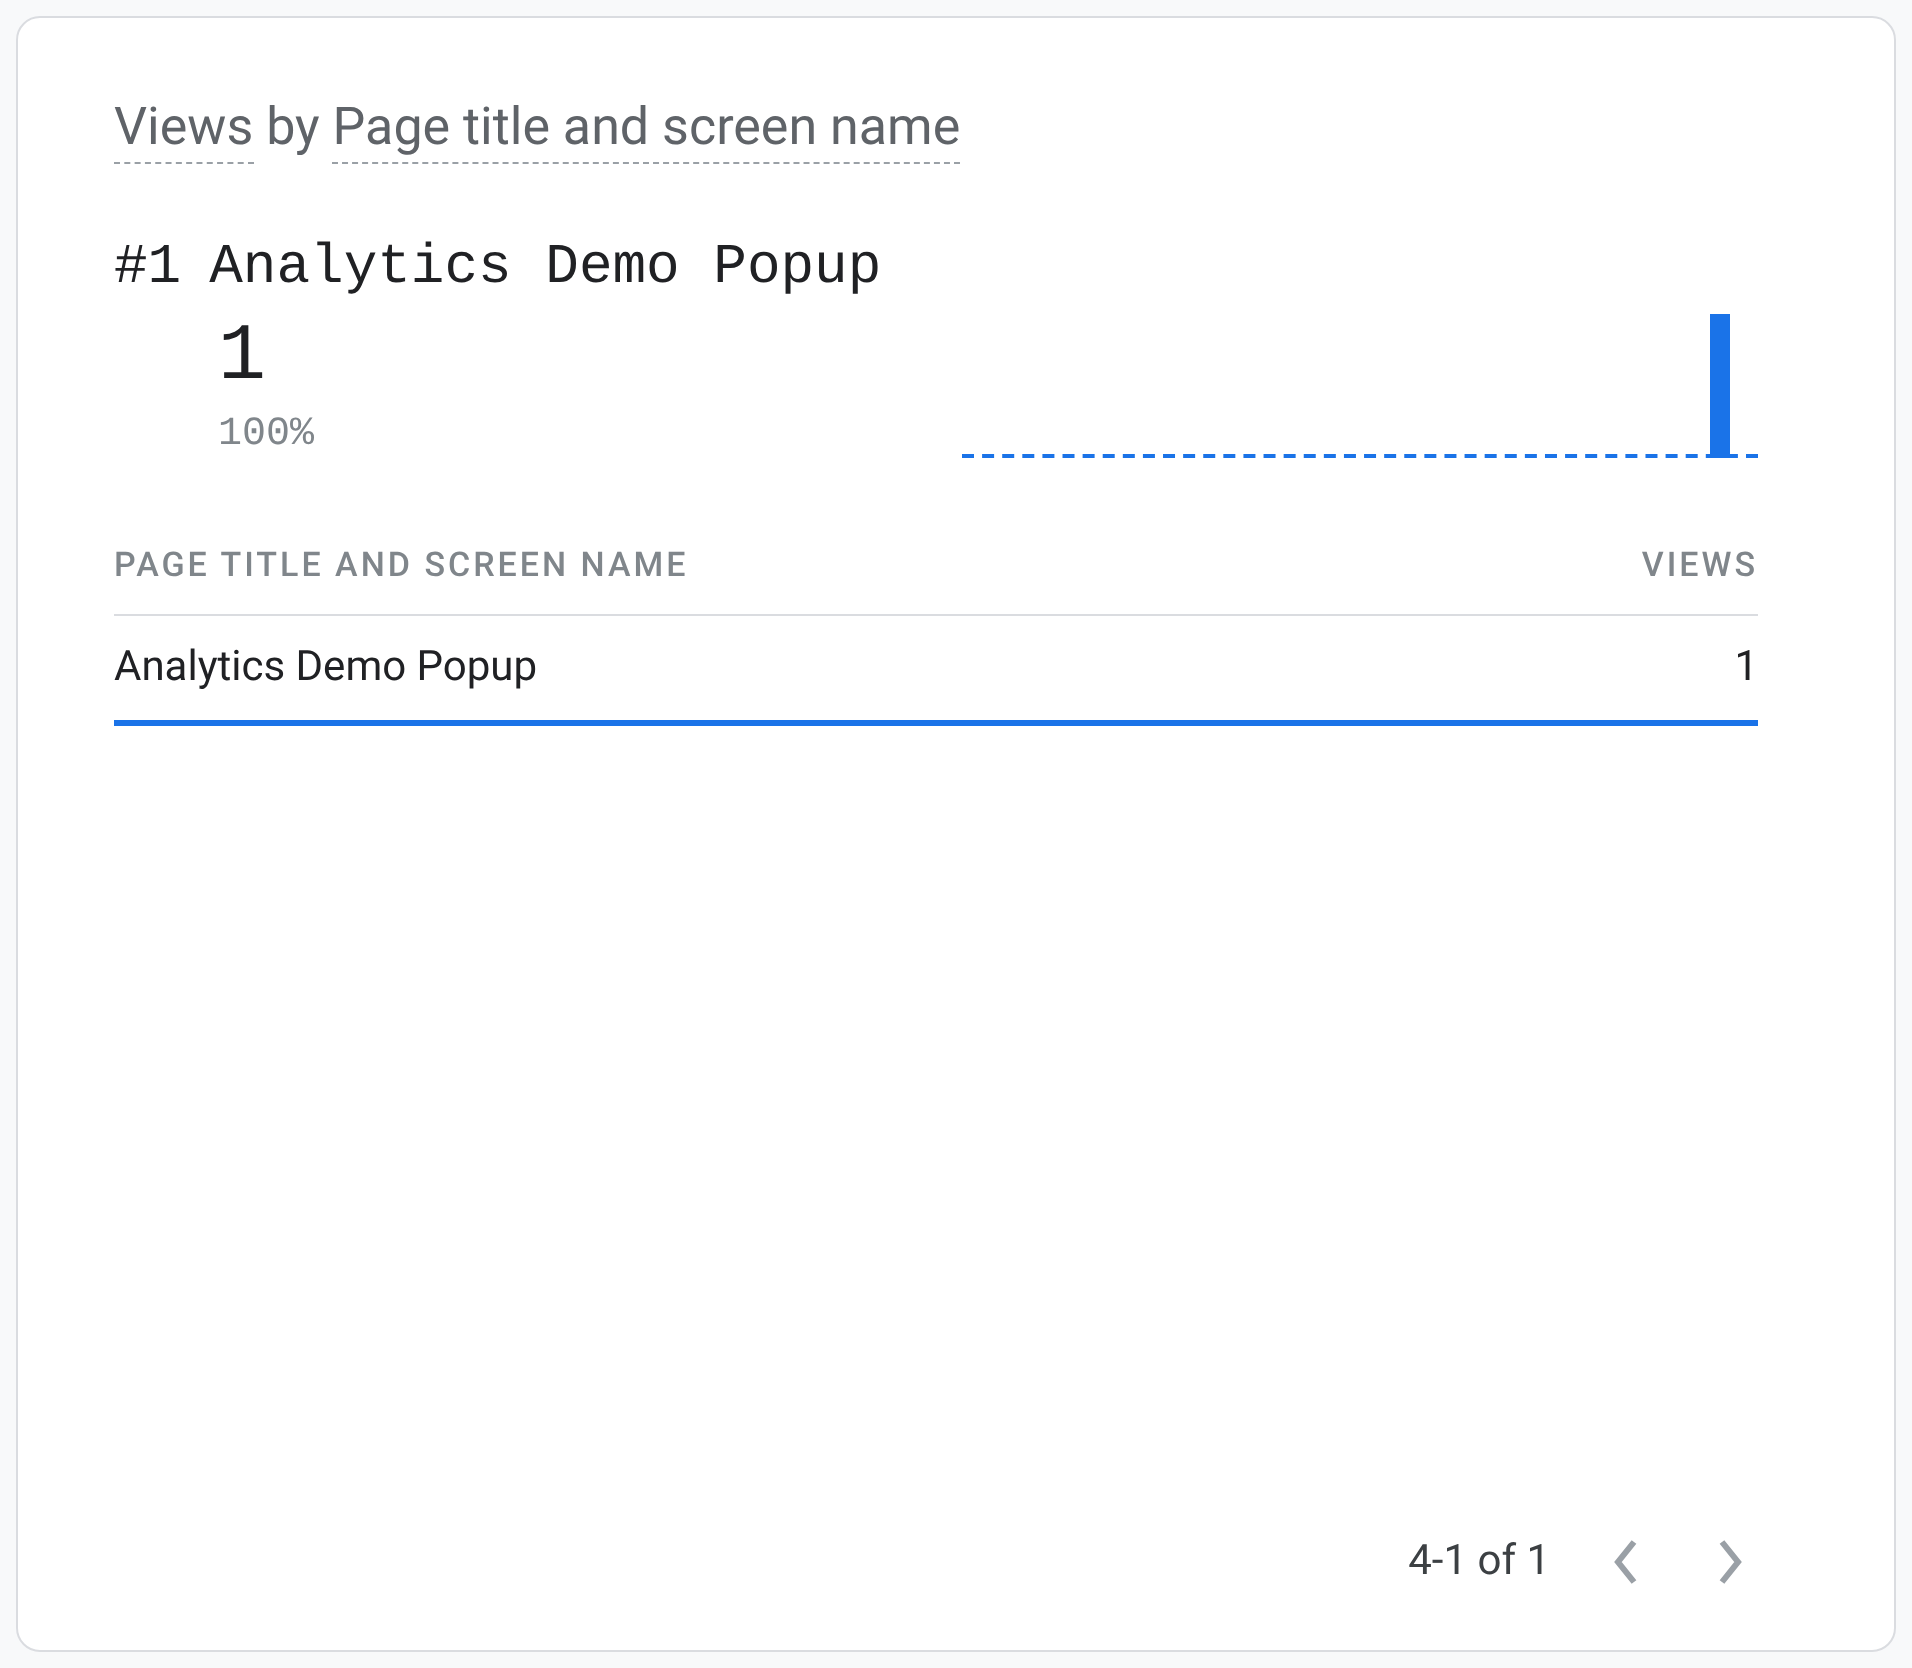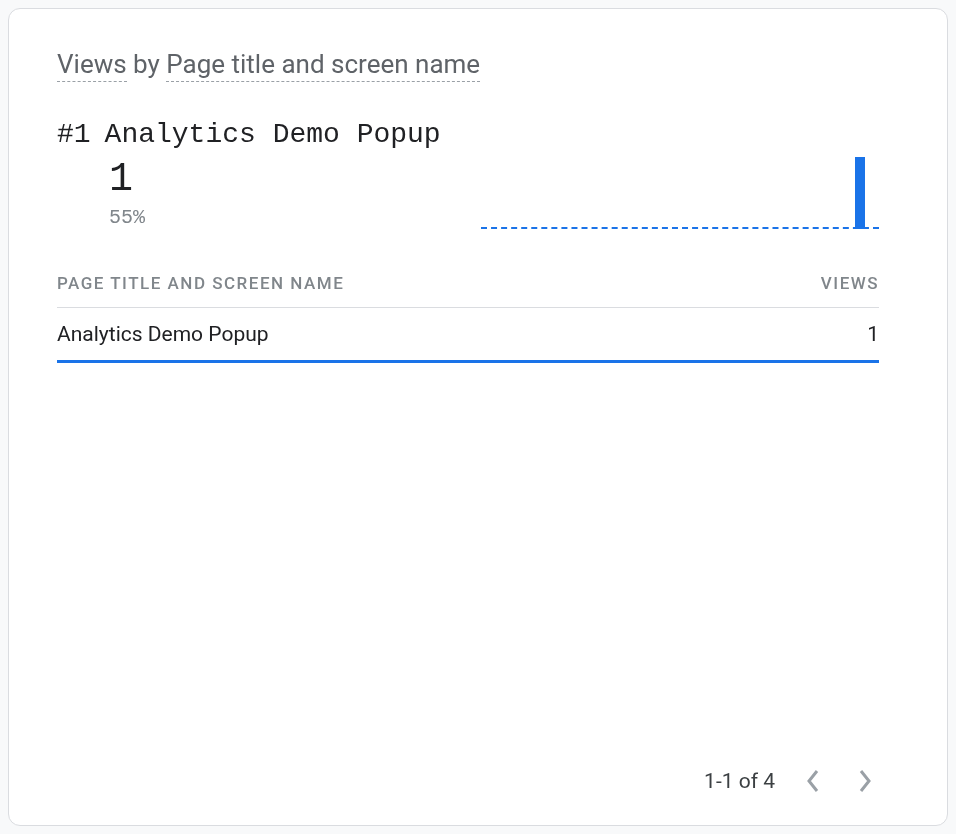--- a/index.html
+++ b/index.html
@@ -153,42 +153,42 @@
   <div class="card-title">
     <span class="dotted-underline">Views</span><span> by </span><span class="dotted-underline">Page title and screen name</span>
   </div>
 
   <div class="highlight-row">
     <div class="highlight-left">
       <div class="highlight-title">
         <span class="rank-prefix">#1</span><span>Analytics Demo Popup</span>
       </div>
       <div class="big-number">1</div>
-      <div class="percent">55%</div>
+      <div class="percent">100%</div>
     </div>
     <div class="sparkline">
       <div class="sparkline-baseline"></div>
       <div class="sparkline-bar"></div>
     </div>
   </div>
 
   <div class="table-header">
     <div class="th">PAGE TITLE AND SCREEN NAME</div>
     <div class="th">VIEWS</div>
   </div>
 
   <div class="table-row">
     <div class="td-name">Analytics Demo Popup</div>
     <div class="td-value">1</div>
   </div>
 
   <div class="spacer"></div>
 
   <div class="pagination">
-    <span class="page-info">1-1 of 4</span>
+    <span class="page-info">4-1 of 1</span>
     <span class="chevron">
       <svg viewBox="0 0 16 26">
           <polyline points="12,3 4,13 12,23"></polyline>
         </svg>
     </span>
     <span class="chevron">
       <svg viewBox="0 0 16 26">
           <polyline points="4,3 12,13 4,23"></polyline>
         </svg>
     </span>

